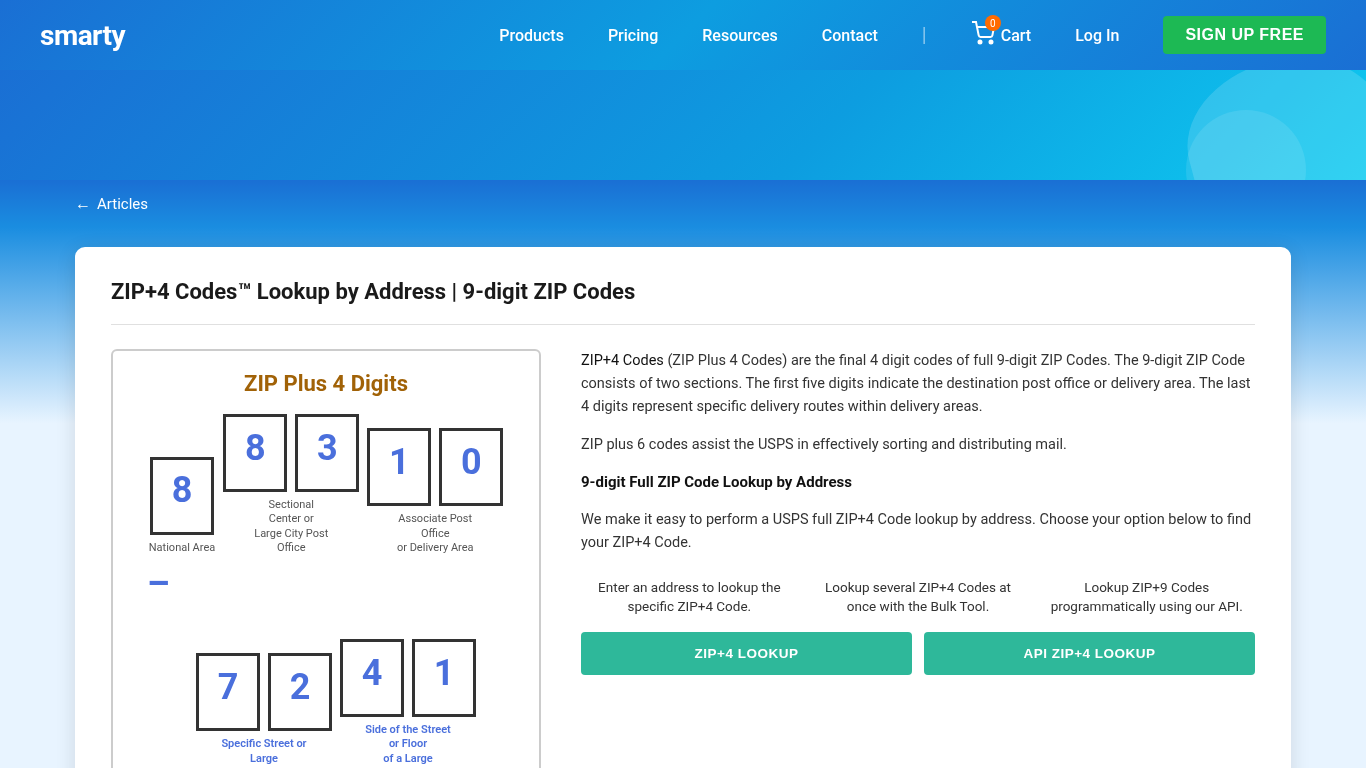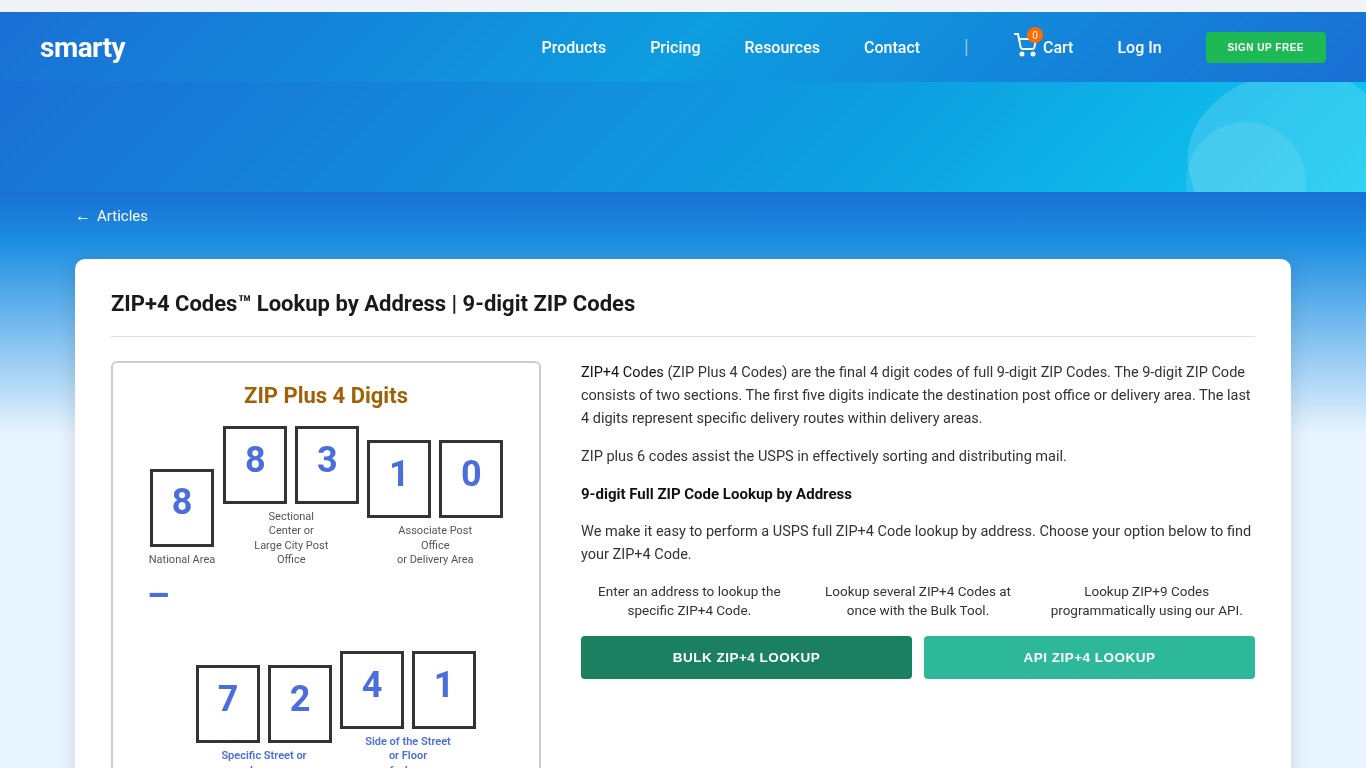--- a/index.html
+++ b/index.html
@@ -8,21 +8,20 @@
     
     .header {
       background: linear-gradient(135deg, #1a6fd4 0%, #0d9de0 50%, #1a6fd4 100%);
       padding: 0 40px;
       height: 70px;
       display: flex;
       align-items: center;
       justify-content: space-between;
       position: relative;
       z-index: 10;
-      margin-top: 12px;
     }
     .logo {
       color: #fff;
       font-size: 28px;
       font-weight: 700;
       letter-spacing: -0.5px;
     }
     .nav {
       display: flex;
       align-items: center;
@@ -71,21 +70,21 @@
     }
     .login-link {
       color: #fff;
       font-size: 16px;
       font-weight: 500;
       cursor: pointer;
     }
     .signup-btn {
       background: #1db954;
       color: #fff;
-      font-size: 10px;
+      font-size: 16px;
       font-weight: 700;
       padding: 10px 22px;
       border-radius: 4px;
       cursor: pointer;
       border: none;
       letter-spacing: 0.5px;
     }
 
     
     .hero-bg {
@@ -286,21 +285,21 @@
     .bold-heading {
       font-weight: 700;
       font-size: 15px;
       color: #111;
       margin-bottom: 12px;
     }
 
     .lookup-options {
       display: flex;
       gap: 12px;
-      margin-top: 16px;
+      margin-top: 24px;
       margin-bottom: 16px;
     }
 
     .lookup-option {
       flex: 1;
       text-align: center;
       font-size: 13.5px;
       color: #333;
       line-height: 1.4;
     }
@@ -468,20 +467,20 @@
         <p class="bold-heading">9-digit Full ZIP Code Lookup by Address</p>
         <p>We make it easy to perform a USPS full ZIP+4 Code lookup by address. Choose your option below to find your ZIP+4 Code.</p>
 
         <div class="lookup-options">
           <div class="lookup-option">Enter an address to lookup the specific ZIP+4 Code.</div>
           <div class="lookup-option">Lookup several ZIP+4 Codes at once with the Bulk Tool.</div>
           <div class="lookup-option">Lookup ZIP+9 Codes programmatically using our API.</div>
         </div>
 
         <div class="lookup-buttons">
-          <button class="lookup-btn btn-dark-teal">BULK ZIP+4 LOOKUP</button>
+          <button class="lookup-btn btn-teal">ZIP+4 LOOKUP</button>
           <button class="lookup-btn btn-teal2">API ZIP+4 LOOKUP</button>
         </div>
       </div>
 
     </div>
   </div>
 </div>
 
 </body></html>

